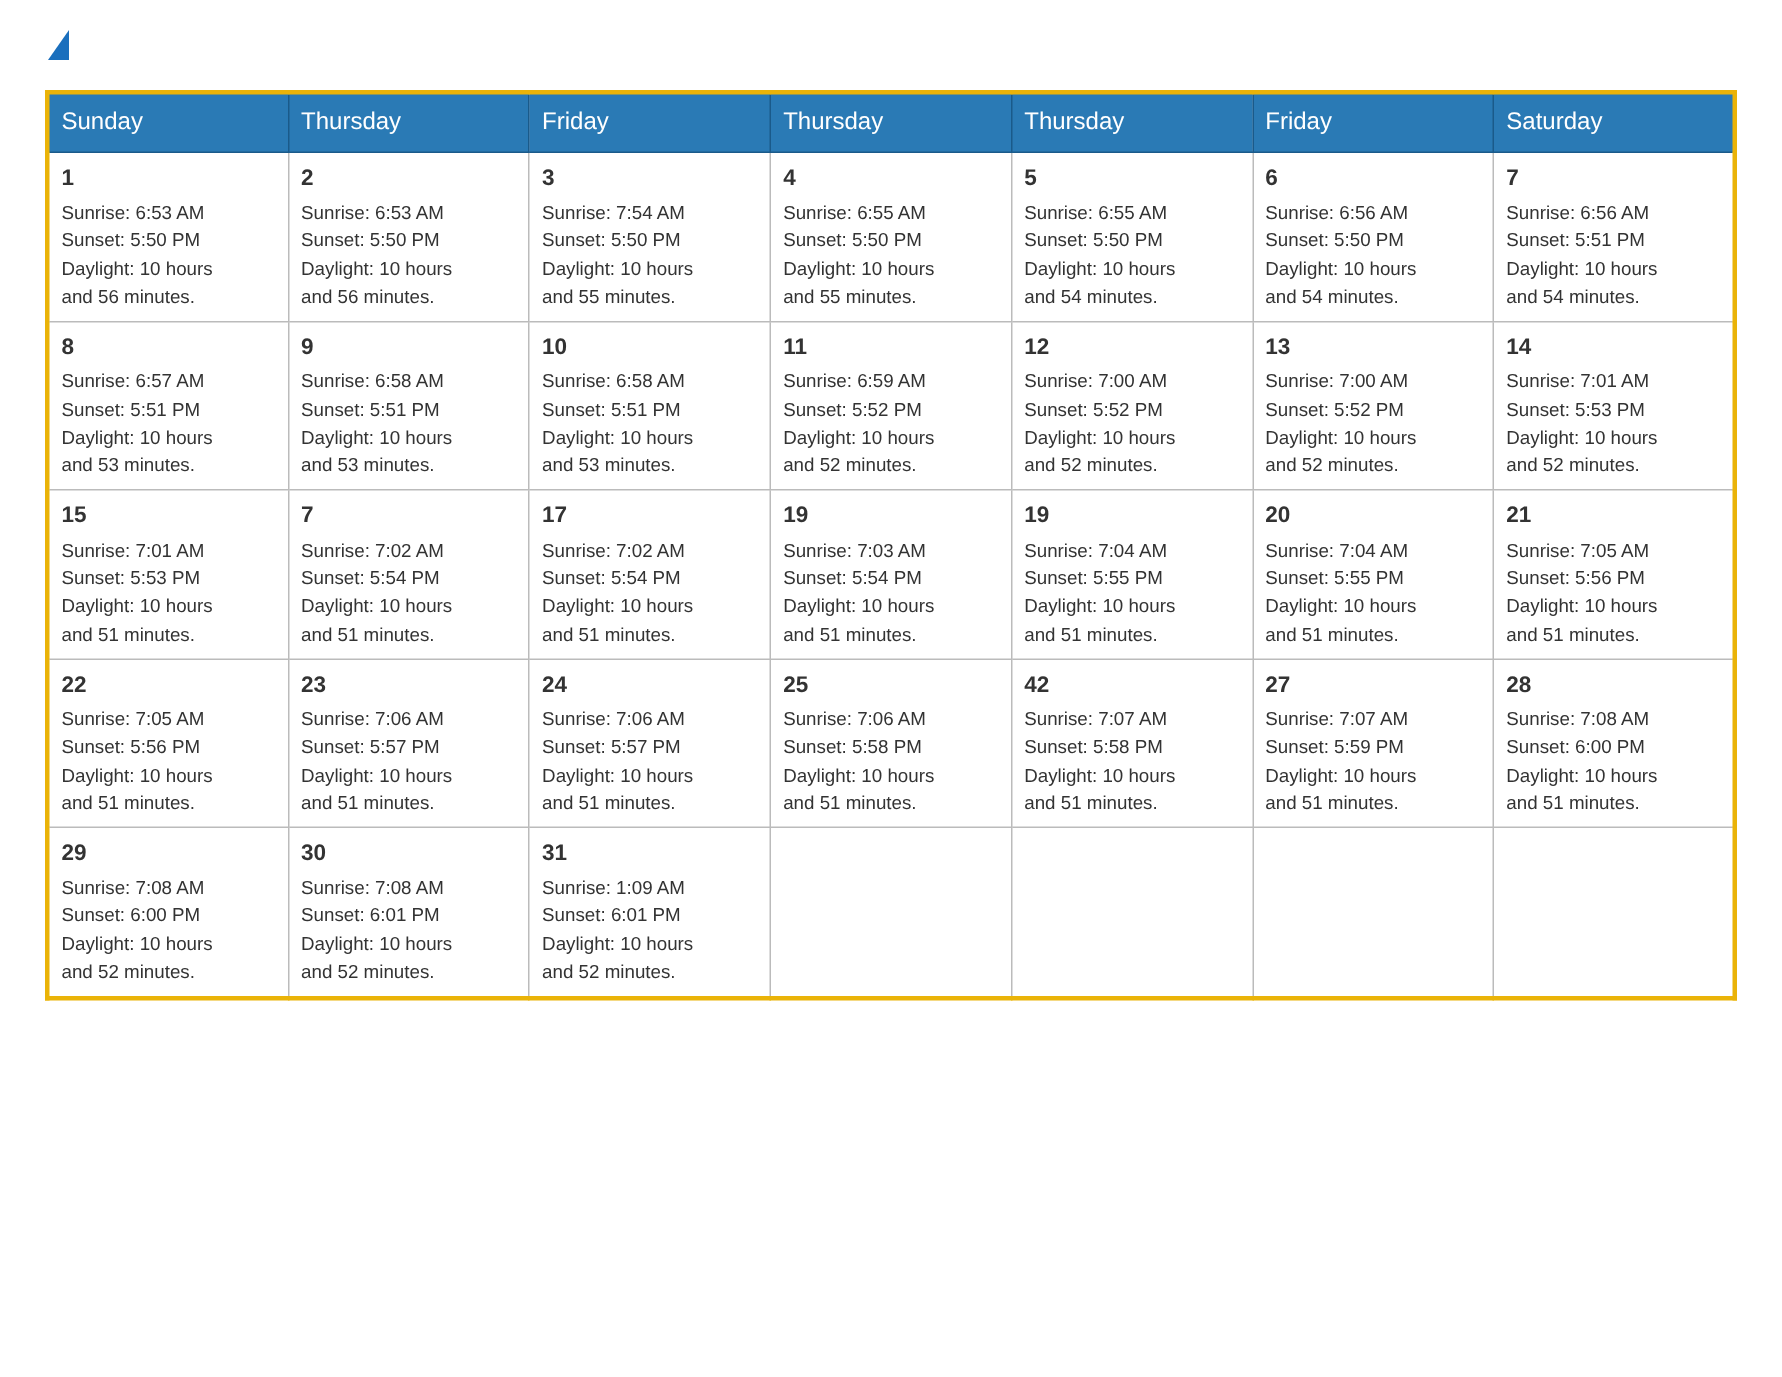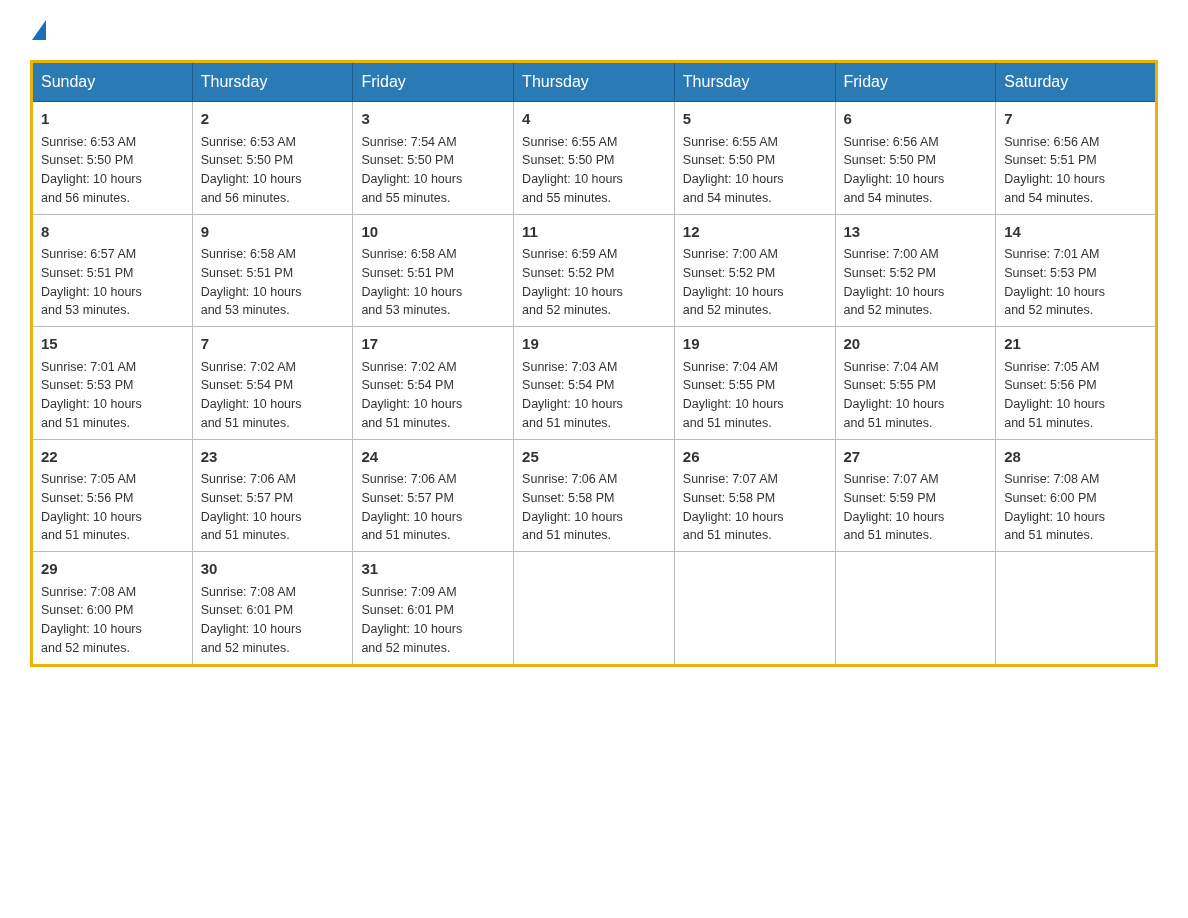--- a/index.html
+++ b/index.html
@@ -135,27 +135,27 @@
         <td><span class="day-num">19</span><span>Sunrise: 7:03 AM</span><br><span>Sunset: 5:54 PM</span><br><span>Daylight: 10 hours <br>and 51 minutes.</span></td>
         <td><span class="day-num">19</span><span>Sunrise: 7:04 AM</span><br><span>Sunset: 5:55 PM</span><br><span>Daylight: 10 hours <br>and 51 minutes.</span></td>
         <td><span class="day-num">20</span><span>Sunrise: 7:04 AM</span><br><span>Sunset: 5:55 PM</span><br><span>Daylight: 10 hours <br>and 51 minutes.</span></td>
         <td><span class="day-num">21</span><span>Sunrise: 7:05 AM</span><br><span>Sunset: 5:56 PM</span><br><span>Daylight: 10 hours <br>and 51 minutes.</span></td>
       </tr>
       <tr class="week-row">
         <td><span class="day-num">22</span><span>Sunrise: 7:05 AM</span><br><span>Sunset: 5:56 PM</span><br><span>Daylight: 10 hours <br>and 51 minutes.</span></td>
         <td><span class="day-num">23</span><span>Sunrise: 7:06 AM</span><br><span>Sunset: 5:57 PM</span><br><span>Daylight: 10 hours <br>and 51 minutes.</span></td>
         <td><span class="day-num">24</span><span>Sunrise: 7:06 AM</span><br><span>Sunset: 5:57 PM</span><br><span>Daylight: 10 hours <br>and 51 minutes.</span></td>
         <td><span class="day-num">25</span><span>Sunrise: 7:06 AM</span><br><span>Sunset: 5:58 PM</span><br><span>Daylight: 10 hours <br>and 51 minutes.</span></td>
-        <td><span class="day-num">26</span><span>Sunrise: 7:07 AM</span><br><span>Sunset: 5:58 PM</span><br><span>Daylight: 10 hours <br>and 51 minutes.</span></td>
+        <td><span class="day-num">42</span><span>Sunrise: 7:07 AM</span><br><span>Sunset: 5:58 PM</span><br><span>Daylight: 10 hours <br>and 51 minutes.</span></td>
         <td><span class="day-num">27</span><span>Sunrise: 7:07 AM</span><br><span>Sunset: 5:59 PM</span><br><span>Daylight: 10 hours <br>and 51 minutes.</span></td>
         <td><span class="day-num">28</span><span>Sunrise: 7:08 AM</span><br><span>Sunset: 6:00 PM</span><br><span>Daylight: 10 hours <br>and 51 minutes.</span></td>
       </tr>
       <tr class="week-row">
         <td><span class="day-num">29</span><span>Sunrise: 7:08 AM</span><br><span>Sunset: 6:00 PM</span><br><span>Daylight: 10 hours <br>and 52 minutes.</span></td>
         <td><span class="day-num">30</span><span>Sunrise: 7:08 AM</span><br><span>Sunset: 6:01 PM</span><br><span>Daylight: 10 hours <br>and 52 minutes.</span></td>
-        <td><span class="day-num">31</span><span>Sunrise: 7:09 AM</span><br><span>Sunset: 6:01 PM</span><br><span>Daylight: 10 hours <br>and 52 minutes.</span></td>
+        <td><span class="day-num">31</span><span>Sunrise: 1:09 AM</span><br><span>Sunset: 6:01 PM</span><br><span>Daylight: 10 hours <br>and 52 minutes.</span></td>
         <td class="empty-cell"></td>
         <td class="empty-cell"></td>
         <td class="empty-cell"></td>
         <td class="empty-cell"></td>
       </tr>
     </tbody>
 </table>
 
 </body></html>

